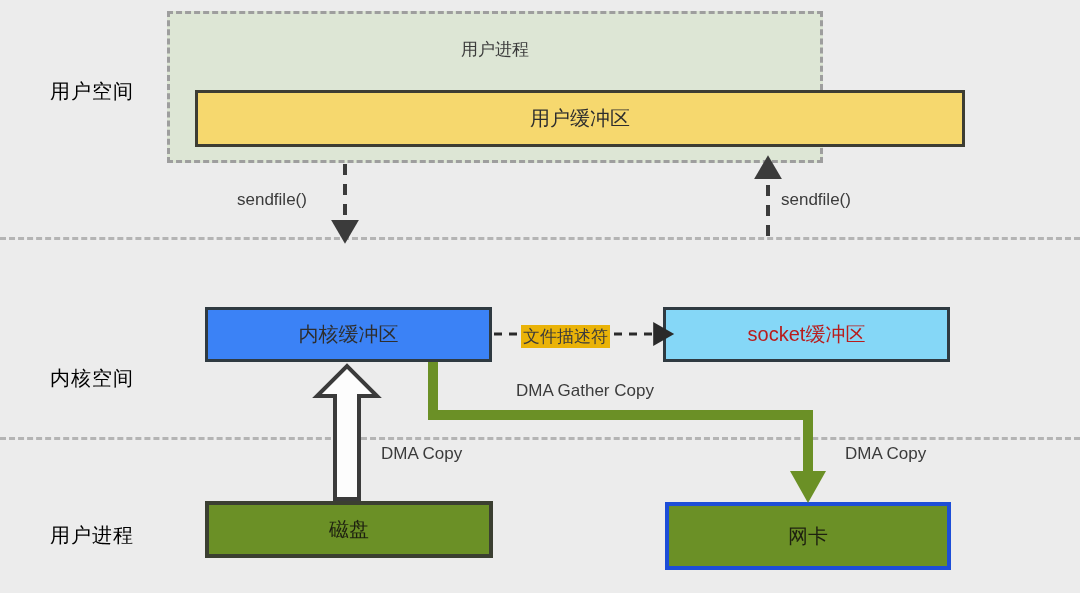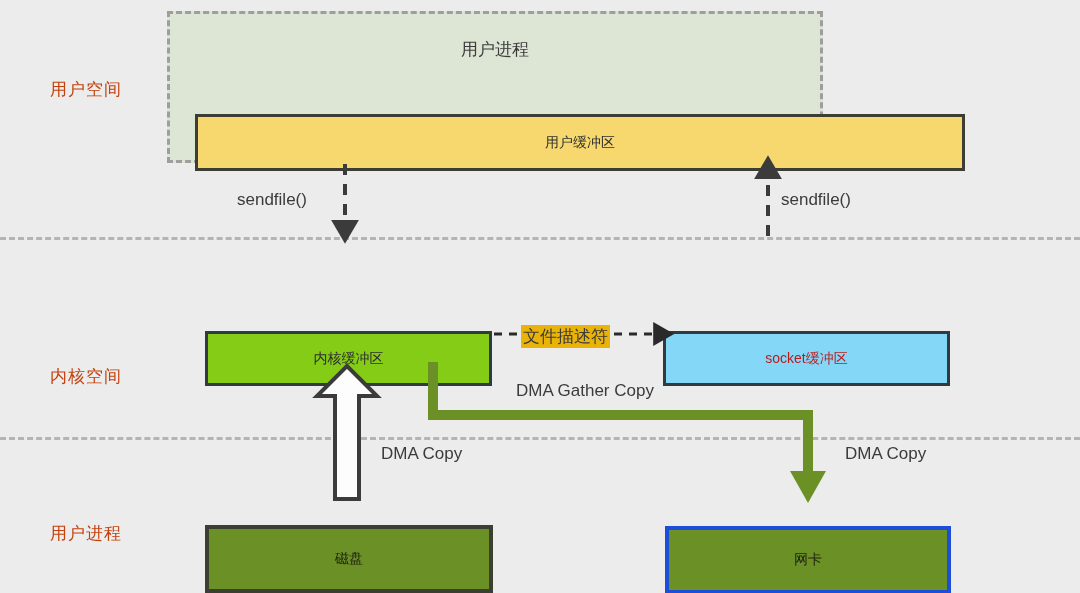--- a/index.html
+++ b/index.html
@@ -23,22 +23,22 @@
     position: absolute;
     left: 0;
     width: 1080px;
     height: 0;
     border-top: 3px dashed #b4b4b4;
   }
 
   
   .zone-label {
     position: absolute;
-    font-size: 17px;
-    color: #c2410c;
+    font-size: 20px;
+    color: #000000;
     letter-spacing: 1px;
     white-space: nowrap;
   }
 
   
   #user-process {
     position: absolute;
     left: 167px;
     top: 11px;
     width: 656px;
@@ -57,55 +57,54 @@
     color: #3b3b3b;
   }
 
   
   .box {
     position: absolute;
     box-sizing: border-box;
     display: flex;
     align-items: center;
     justify-content: center;
-    font-size: 14px;
-    margin-top: 24px;
+    font-size: 20px;
   }
   .box-user-buffer {
     left: 25px;
     top: 76px;
     width: 770px;
     height: 57px;
     background: #f6d86e;
     border: 3px solid #3d3d33;
     color: #2e2e2e;
   }
   .box-kernel {
     left: 205px;
     top: 307px;
     width: 287px;
     height: 55px;
-    background: #84cc16;
+    background: #3b82f6;
     border: 3px solid #2f3a41;
     color: #2e2e2e;
   }
   .box-socket {
     left: 663px;
     top: 307px;
     width: 287px;
     height: 55px;
     background: #85d7f7;
     border: 3px solid #2f3a41;
     color: #b91c1c;
   }
   .box-disk {
     left: 205px;
     top: 501px;
     width: 288px;
-    height: 68px;
+    height: 57px;
     background: #6b9026;
     border: 4px solid #3b3f31;
     color: #1e2010;
     font-family: Liberation Serif, serif;
   }
   .box-nic {
     left: 665px;
     top: 502px;
     width: 286px;
     height: 68px;

